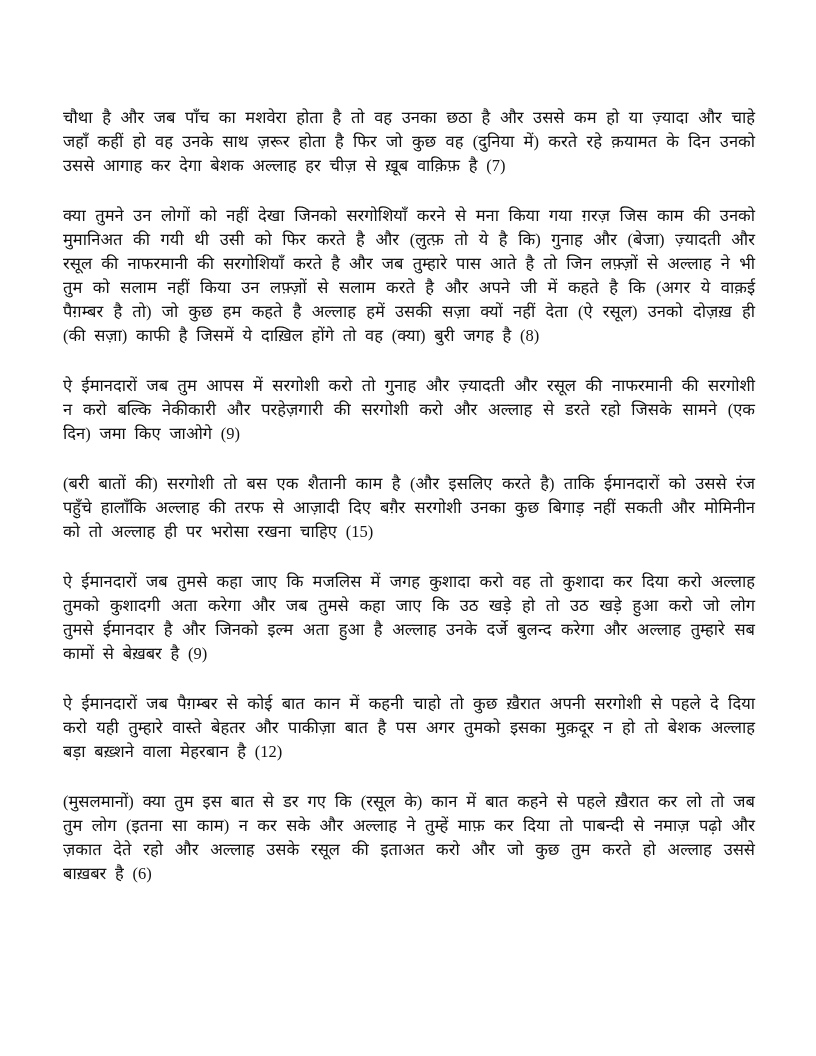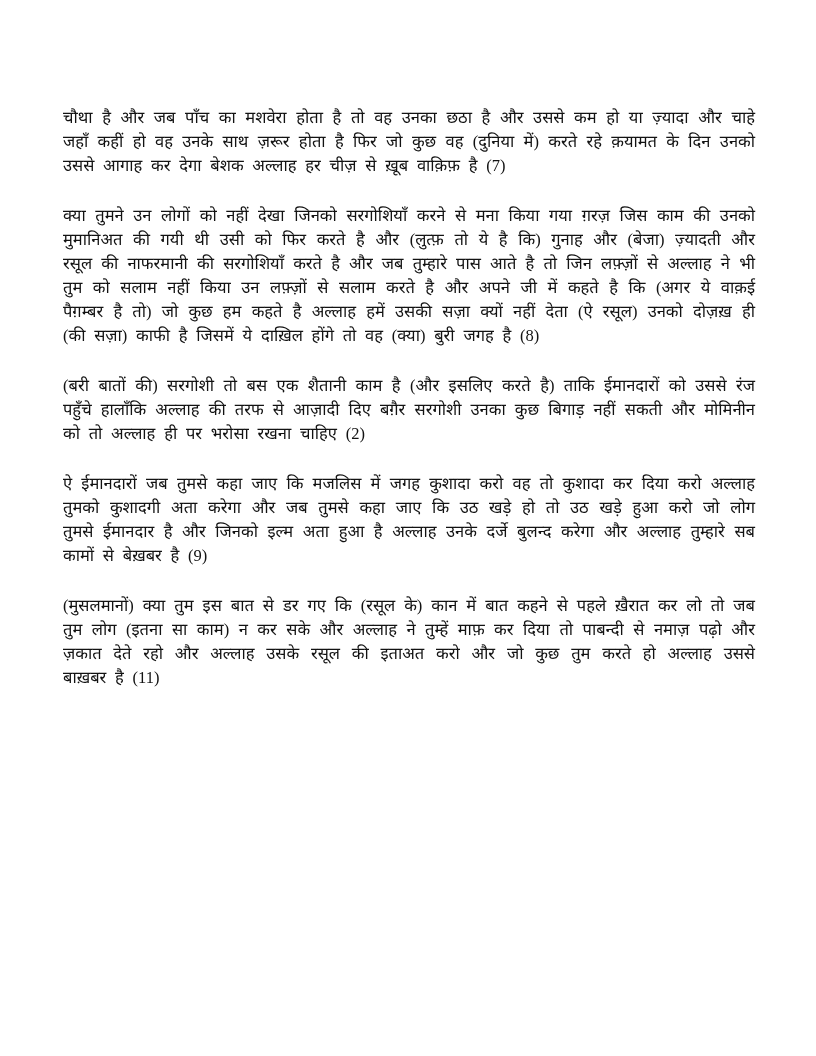--- a/index.html
+++ b/index.html
@@ -31,16 +31,18 @@
   .para:last-child {
     margin-bottom: 0;
   }
 </style>
 </head>
 <body>
 
 <div class="page">
   <p class="para">चौथा है और जब पाँच का मशवेरा होता है तो वह उनका छठा है और उससे कम हो या ज़्यादा और चाहे जहाँ कहीं हो वह उनके साथ ज़रूर होता है फिर जो कुछ वह (दुनिया में) करते रहे क़यामत के दिन उनको उससे आगाह कर देगा बेशक अल्लाह हर चीज़ से ख़ूब वाक़िफ़ है (7)</p>
   <p class="para">क्या तुमने उन लोगों को नहीं देखा जिनको सरगोशियाँ करने से मना किया गया ग़रज़ जिस काम की उनको मुमानिअत की गयी थी उसी को फिर करते है और (लुत्फ़ तो ये है कि) गुनाह और (बेजा) ज़्यादती और रसूल की नाफरमानी की सरगोशियाँ करते है और जब तुम्हारे पास आते है तो जिन लफ़्ज़ों से अल्लाह ने भी तुम को सलाम नहीं किया उन लफ़्ज़ों से सलाम करते है और अपने जी में कहते है कि (अगर ये वाक़ई पैग़म्बर है तो) जो कुछ हम कहते है अल्लाह हमें उसकी सज़ा क्यों नहीं देता (ऐ रसूल) उनको दोज़ख़ ही (की सज़ा) काफी है जिसमें ये दाख़िल होंगे तो वह (क्या) बुरी जगह है (8)</p>
-  <p class="para">(बरी बातों की) सरगोशी तो बस एक शैतानी काम है (और इसलिए करते है) ताकि ईमानदारों को उससे रंज पहुँचे हालाँकि अल्लाह की तरफ से आज़ादी दिए बग़ैर सरगोशी उनका कुछ बिगाड़ नहीं सकती और मोमिनीन को तो अल्लाह ही पर भरोसा रखना चाहिए (2)</p>
+  <p class="para">ऐ ईमानदारों जब तुम आपस में सरगोशी करो तो गुनाह और ज़्यादती और रसूल की नाफरमानी की सरगोशी न करो बल्कि नेकीकारी और परहेज़गारी की सरगोशी करो और अल्लाह से डरते रहो जिसके सामने (एक दिन) जमा किए जाओगे (9)</p>
+  <p class="para">(बरी बातों की) सरगोशी तो बस एक शैतानी काम है (और इसलिए करते है) ताकि ईमानदारों को उससे रंज पहुँचे हालाँकि अल्लाह की तरफ से आज़ादी दिए बग़ैर सरगोशी उनका कुछ बिगाड़ नहीं सकती और मोमिनीन को तो अल्लाह ही पर भरोसा रखना चाहिए (15)</p>
   <p class="para">ऐ ईमानदारों जब तुमसे कहा जाए कि मजलिस में जगह कुशादा करो वह तो कुशादा कर दिया करो अल्लाह तुमको कुशादगी अता करेगा और जब तुमसे कहा जाए कि उठ खड़े हो तो उठ खड़े हुआ करो जो लोग तुमसे ईमानदार है और जिनको इल्म अता हुआ है अल्लाह उनके दर्जे बुलन्द करेगा और अल्लाह तुम्हारे सब कामों से बेख़बर है (9)</p>
-  <p class="para">(मुसलमानों) क्या तुम इस बात से डर गए कि (रसूल के) कान में बात कहने से पहले ख़ैरात कर लो तो जब तुम लोग (इतना सा काम) न कर सके और अल्लाह ने तुम्हें माफ़ कर दिया तो पाबन्दी से नमाज़ पढ़ो और ज़कात देते रहो और अल्लाह उसके रसूल की इताअत करो और जो कुछ तुम करते हो अल्लाह उससे बाख़बर है (11)</p>
+  <p class="para">ऐ ईमानदारों जब पैग़म्बर से कोई बात कान में कहनी चाहो तो कुछ ख़ैरात अपनी सरगोशी से पहले दे दिया करो यही तुम्हारे वास्ते बेहतर और पाकीज़ा बात है पस अगर तुमको इसका मुक़दूर न हो तो बेशक अल्लाह बड़ा बख़्शने वाला मेहरबान है (12)</p>
+  <p class="para">(मुसलमानों) क्या तुम इस बात से डर गए कि (रसूल के) कान में बात कहने से पहले ख़ैरात कर लो तो जब तुम लोग (इतना सा काम) न कर सके और अल्लाह ने तुम्हें माफ़ कर दिया तो पाबन्दी से नमाज़ पढ़ो और ज़कात देते रहो और अल्लाह उसके रसूल की इताअत करो और जो कुछ तुम करते हो अल्लाह उससे बाख़बर है (6)</p>
 </div>
 
 </body></html>

